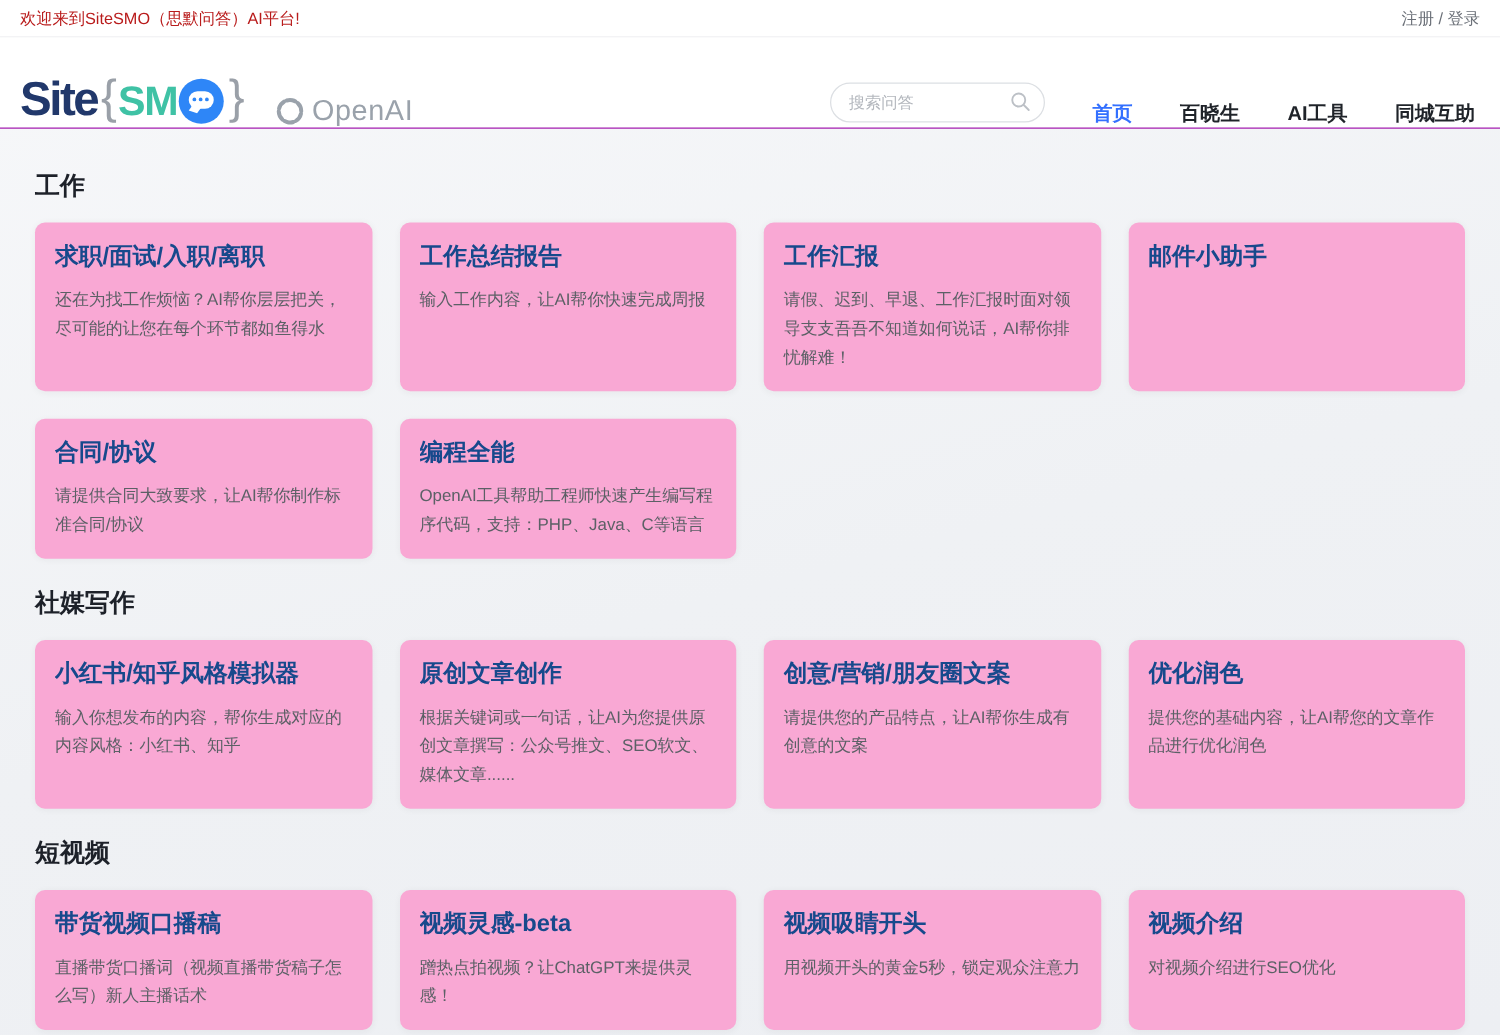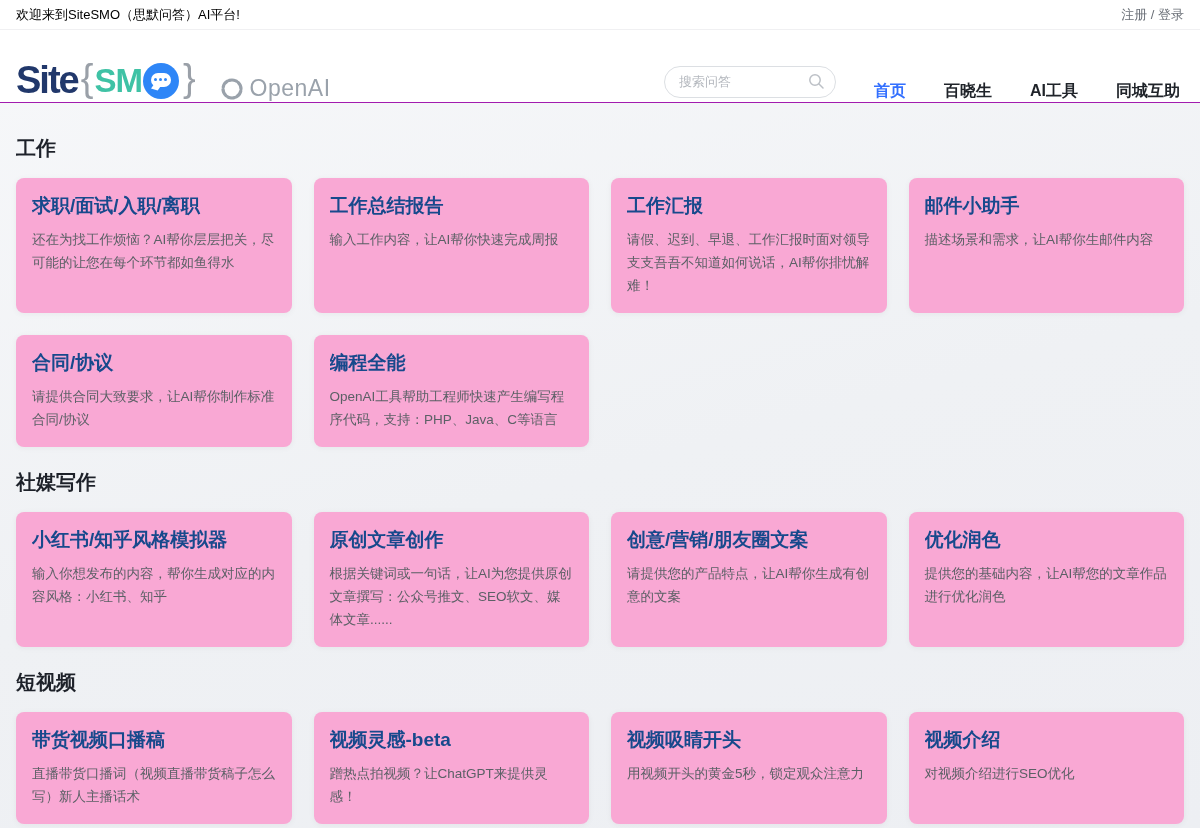--- a/index.html
+++ b/index.html
@@ -8,21 +8,21 @@
     font-family:"Liberation Sans","DejaVu Sans",sans-serif;
     background:linear-gradient(165deg,#f7f8fa 0%,#eff1f4 55%,#edeff3 100%);
     color:#1f2329;
   }
   
   .topbar {
     height:30px; background:#fff; border-bottom:1px solid #f0f0f2;
     display:flex; align-items:center; justify-content:space-between;
     padding:0 16px; font-size:13px;
   }
-  .topbar .welcome { color:#000000; }
+  .topbar .welcome { color:#b91c1c; }
   .topbar .auth { color:#6b7078; cursor:pointer; }
   
   .header {
     height:73px; background:#fff; border-bottom:1px solid #a21caf;
     display:flex; align-items:flex-end; padding:0 20px 0 16px;
   }
   .brand { display:flex; align-items:center; cursor:pointer; }
   .logo-site { font-size:38px; font-weight:800; color:#21386b; letter-spacing:-2px; }
   .logo-brace { font-size:38px; font-weight:400; color:#9aa0a8; margin:0 1px 0 3px; transform:translateY(-2px); }
   .logo-letters { font-size:33px; font-weight:800; color:#3fc2a5; letter-spacing:-1px; }
@@ -54,21 +54,21 @@
   }
   .searchbox input {
     border:none; outline:none; flex:1; font-size:13px; color:#333; min-width:0;
     font-family:inherit; background:transparent;
   }
   .searchbox input::placeholder { color:#b3b7bd; }
   .nav { display:flex; align-items:center; gap:38px; }
   .nav-item { font-size:16px; font-weight:700; color:#1f2329; text-decoration:none; cursor:pointer;margin-top:20px; }
   .nav-item.active { color:#3370ff; }
   
-  .main { padding:0 16px; }
+  .main { padding:0 28px; }
   .section-title { font-size:20px; font-weight:700; color:#1d2129; margin:22px 0 16px; }
   .section:first-child .section-title { margin-top:32px; }
   .card-grid {
     display:grid; grid-template-columns:repeat(4,1fr); gap:22px;
   }
   .card {
     background:#f9a8d4; border-radius:8px; padding:16px;
     box-shadow:0 1px 6px rgba(31,35,41,0.05);
     cursor:pointer;
   }
@@ -134,21 +134,20 @@
         <div class="card">
           <div class="card-title">工作总结报告</div>
           <div class="card-desc">输入工作内容，让AI帮你快速完成周报</div>
         </div>
         <div class="card">
           <div class="card-title">工作汇报</div>
           <div class="card-desc">请假、迟到、早退、工作汇报时面对领导支支吾吾不知道如何说话，AI帮你排忧解难！</div>
         </div>
         <div class="card">
           <div class="card-title">邮件小助手</div>
-          <div class="card-desc">描述场景和需求，让AI帮你生邮件内容</div>
         </div>
         <div class="card">
           <div class="card-title">合同/协议</div>
           <div class="card-desc">请提供合同大致要求，让AI帮你制作标准合同/协议</div>
         </div>
         <div class="card">
           <div class="card-title">编程全能</div>
           <div class="card-desc">OpenAI工具帮助工程师快速产生编写程序代码，支持：PHP、Java、C等语言</div>
         </div>
       </div>

